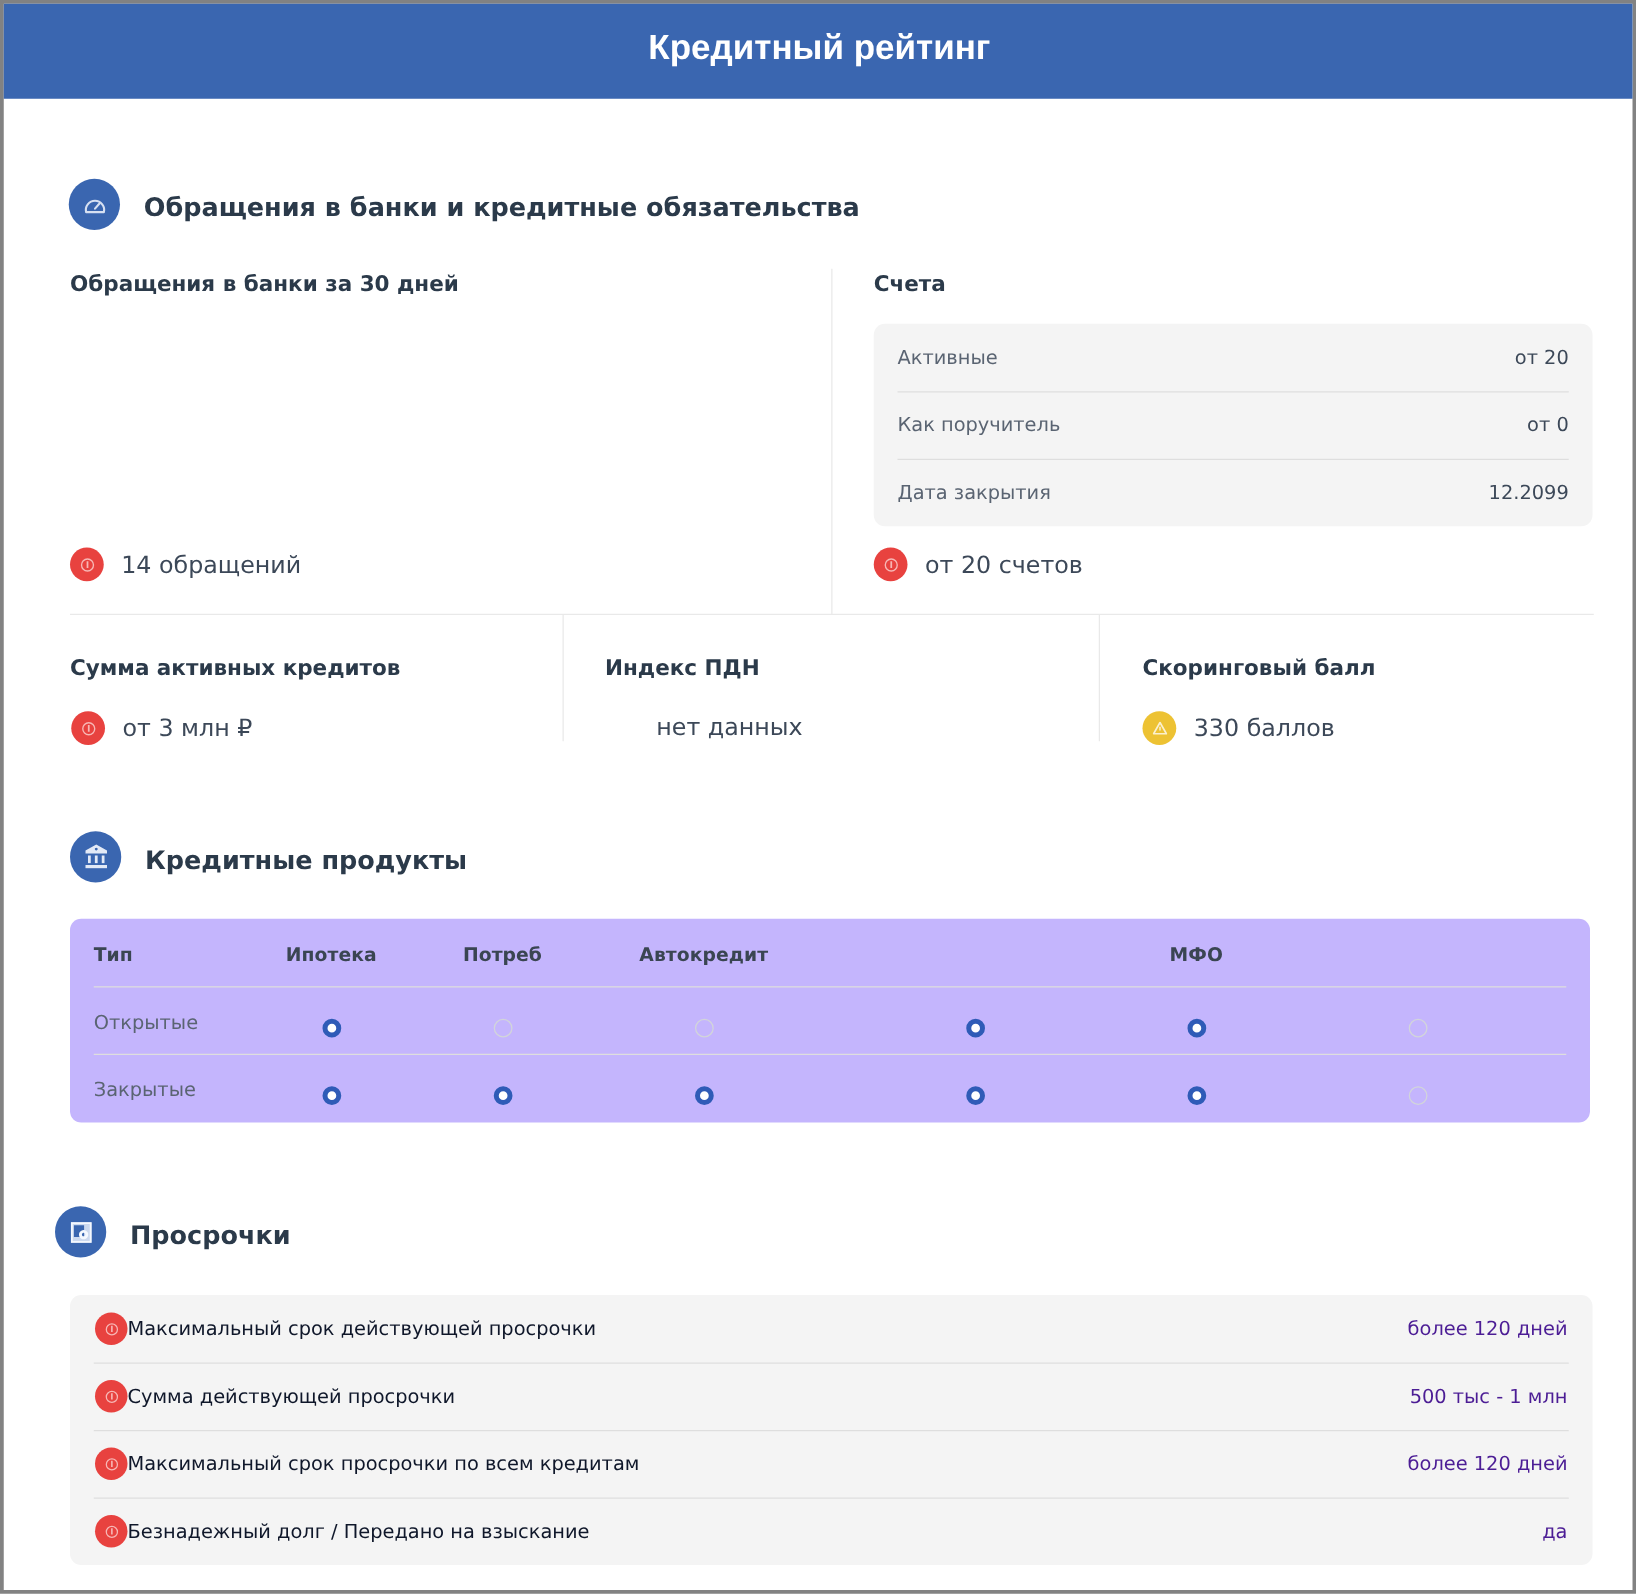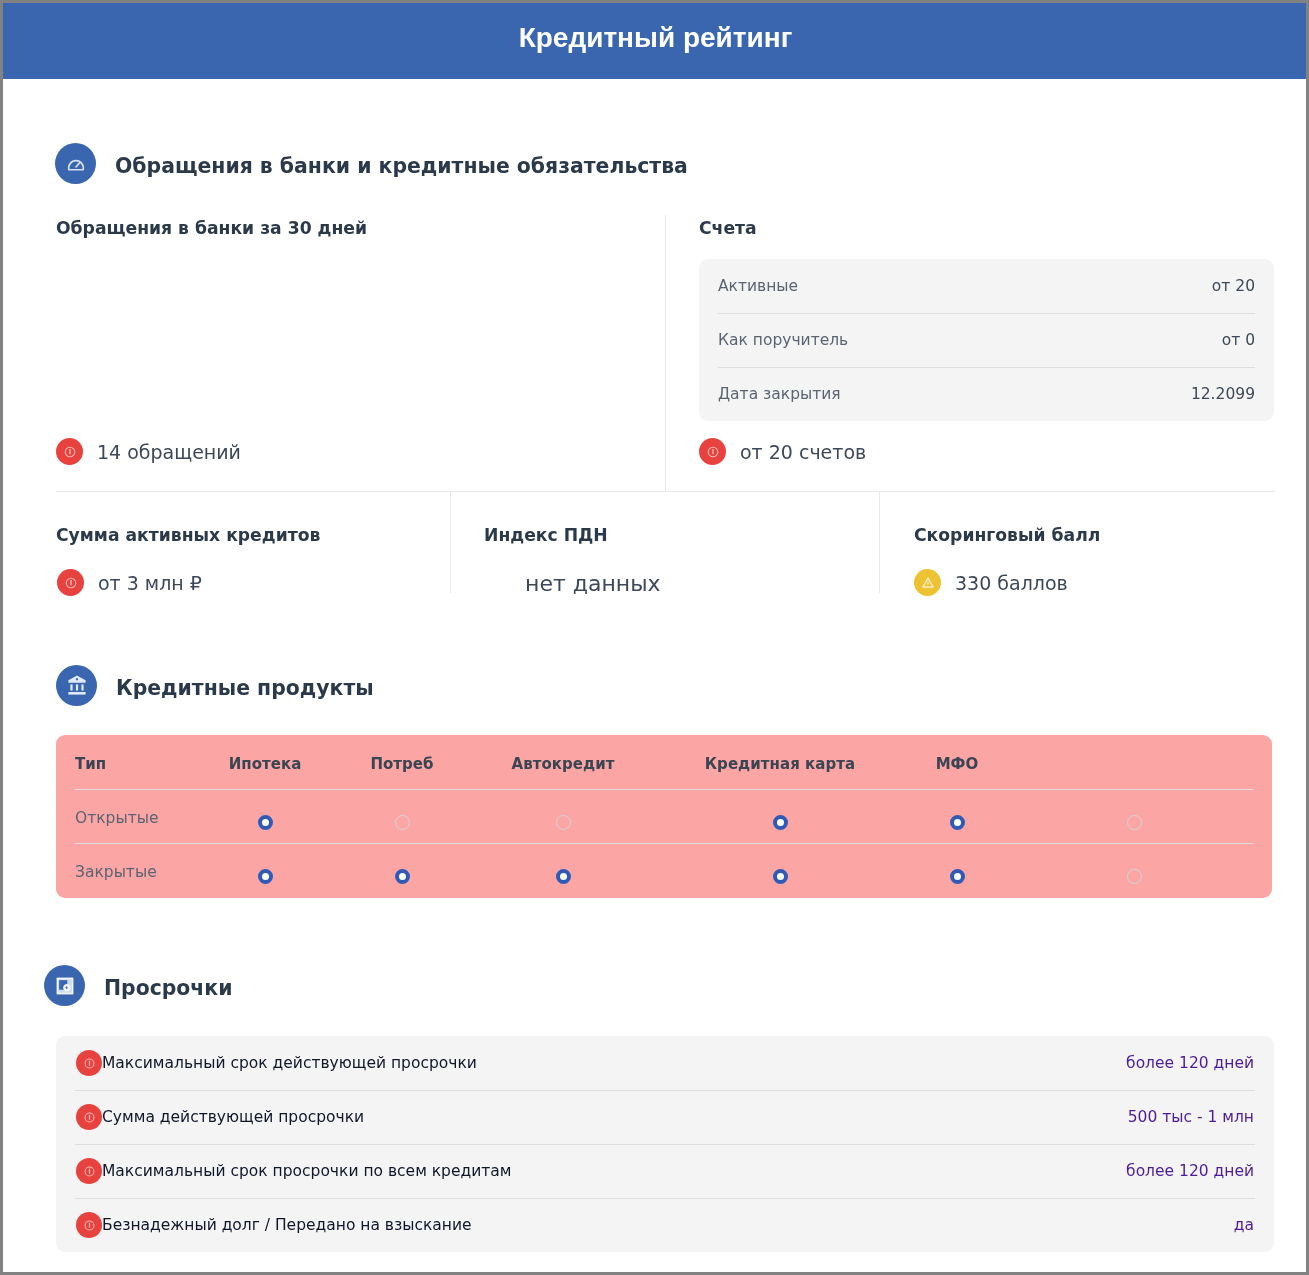--- a/index.html
+++ b/index.html
@@ -31,21 +31,21 @@
   
   .status{display:flex;align-items:center;}
   .status .txt{font-size:19px;color:#3c4858;margin-left:14px;}
   .dot{width:27px;height:27px;border-radius:50%;flex:none;display:flex;align-items:center;justify-content:center;}
   .dot.red{background:#e8423f;}
   .dot.yellow{background:#edc233;}
   
   .hr{height:1px;background:#e9e9e9;}
   .vr{width:1px;background:#e9e9e9;}
   
-  .ptable{background:#fca5a5;border-radius:9px;position:relative;}
+  .ptable{background:#c4b5fd;border-radius:9px;position:relative;}
   .prow{height:54px;position:relative;}
   .prow+.prow:before{content:"";position:absolute;left:19px;right:19px;top:0;height:1px;background:#dedede;}
   .pc{font-size:15.5px;color:#5a6472;text-align:center;position:absolute;
       width:200px;margin-left:-100px;top:2px;height:54px;line-height:54px;}
   .pc.head{font-weight:bold;color:#3a4552;font-size:15px;letter-spacing:0.05px;}
   .pc.first{text-align:left;margin-left:0;width:160px;}
   .radio{width:15px;height:15px;border-radius:50%;box-sizing:border-box;display:block;margin:0 auto;position:relative;top:24px;}
   .radio.on{border:4px solid #2f5bb7;background:#fff;}
   .radio.off{border:1.4px solid #d2d5da;background:transparent;}
   
@@ -120,21 +120,21 @@
       <span class="dot red">
         <svg width="14" height="14" viewBox="0 0 24 24" fill="none" stroke="#f7b7b5" stroke-width="1.9">
           <circle cx="12" cy="12" r="8.2"></circle>
             <path d="M12 6.8 v9.2" stroke-width="2.4" stroke-linecap="butt"></path>
         </svg>
       </span>
       <span class="txt">от 3 млн ₽</span>
     </div>
 
     <div class="sub-title" style="position:absolute;left:484px;top:525px;">Индекс ПДН</div>
-    <div style="position:absolute;left:525px;top:571px;font-size:22px;color:#3c4858;">нет данных</div>
+    <div style="position:absolute;left:525px;top:571px;font-size:19px;color:#3c4858;">нет данных</div>
 
     <div class="sub-title" style="position:absolute;left:914px;top:525px;">Скоринговый балл</div>
     <div class="status" style="position:absolute;left:914px;top:569px;">
       <span class="dot yellow">
         <svg width="12" height="11" viewBox="0 0 13 12" fill="none" stroke="#fbf0cd" stroke-width="1.45" stroke-linejoin="round">
           <path d="M6.5 1.1 L12.1 10.9 H0.9 Z"></path>
           <path d="M6.5 5.2 v2.4" stroke-width="1.3" stroke-linecap="round"></path>
         </svg>
       </span>
       <span class="txt">330 баллов</span>
@@ -155,21 +155,20 @@
       </span>
       <span class="sec-label">Кредитные продукты</span>
     </div>
 
     <div class="ptable" style="position:absolute;left:56px;top:735px;width:1216px;height:163px;">
       <div class="prow">
         <span class="pc head first" style="left:19px;">Тип</span>
         <span class="pc head" style="left:209px;">Ипотека</span>
         <span class="pc head" style="left:346px;">Потреб</span>
         <span class="pc head" style="left:507px;">Автокредит</span>
-        <span class="pc head" style="left:724px;">Кредитная карта</span>
         <span class="pc head" style="left:901px;">МФО</span>
       </div>
       <div class="prow">
         <span class="pc first" style="left:19px;">Открытые</span>
         <span class="pc" style="left:209px;">
             <i class="radio on"></i>
           </span>
         <span class="pc" style="left:346px;">
             <i class="radio off"></i>
           </span>

